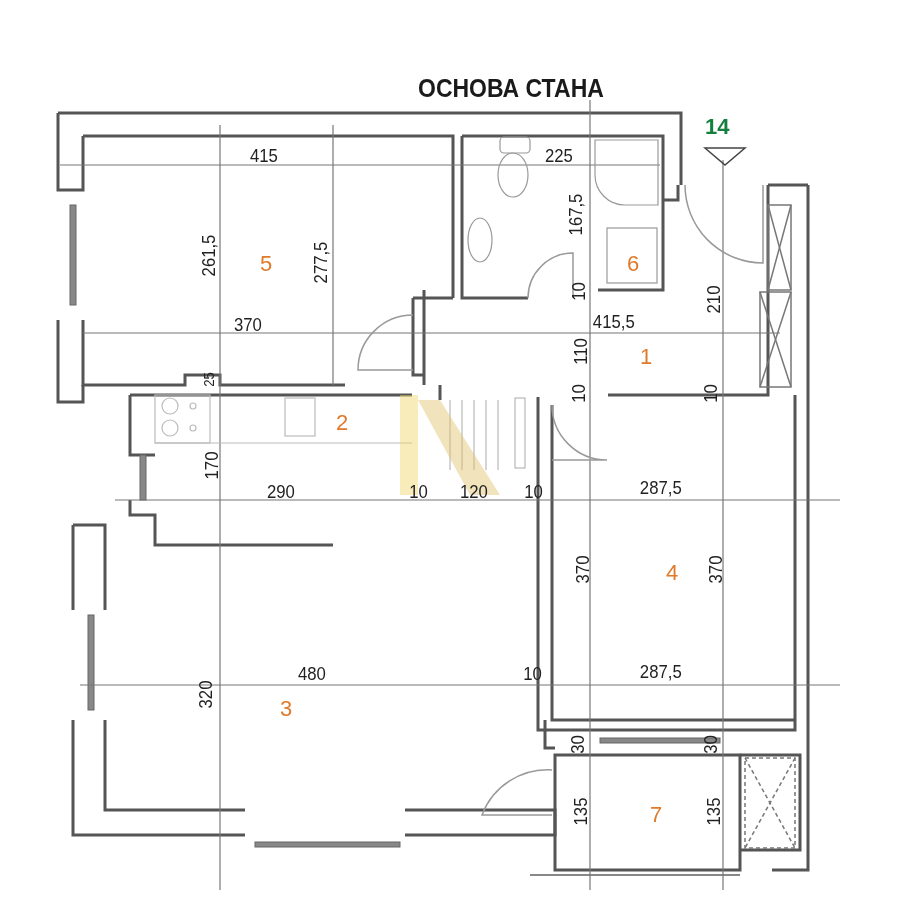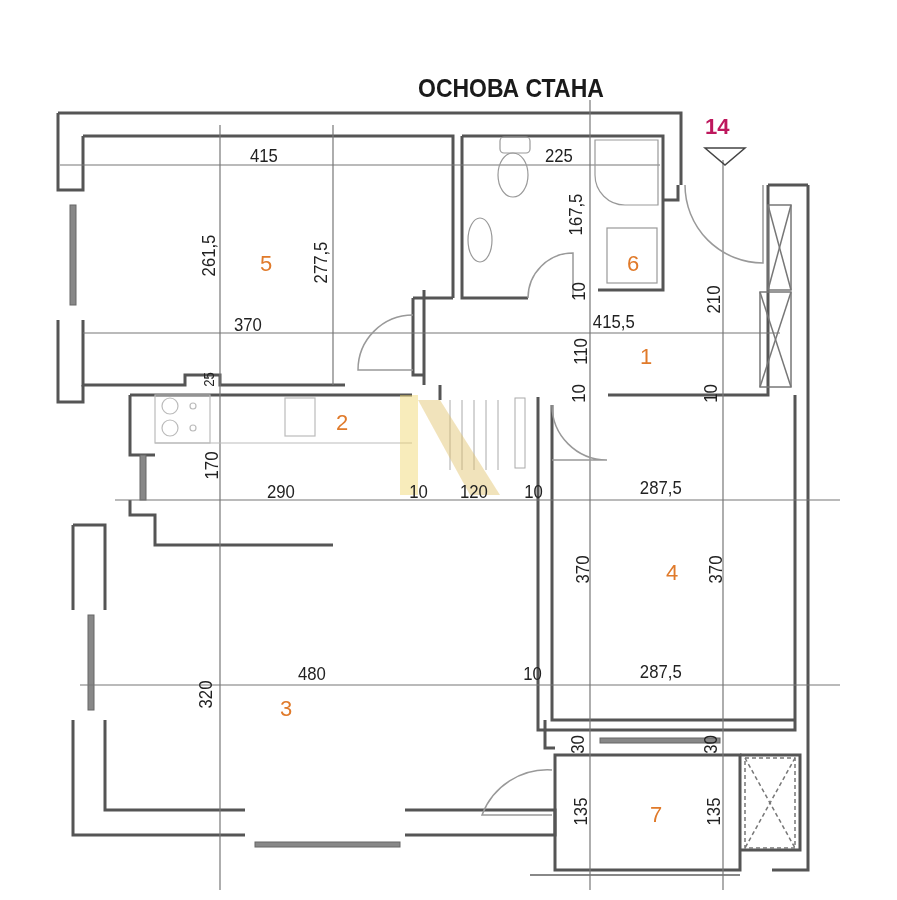--- a/index.html
+++ b/index.html
@@ -2,21 +2,21 @@
 <html><head>
 <meta charset="utf-8">
 <style>
   html, body { margin:0; padding:0; background:#ffffff; }
   body { width:897px; height:900px; position:relative; overflow:hidden; font-family:"Liberation Sans", sans-serif; }
   #plan { position:absolute; left:0; top:0; width:897px; height:900px; }
   .title { position:absolute; left:418px; top:74px; font-size:25px; font-weight:bold; color:#1a1a1a; letter-spacing:0px; font-family:"Liberation Sans", sans-serif; transform:scaleX(0.92); transform-origin:left top; }
   .dim { position:absolute; font-size:19px; color:#222; font-family:"Liberation Sans", sans-serif; transform:scaleX(0.88); transform-origin:center; white-space:nowrap; line-height:1; }
   .dim.v { transform:rotate(-90deg) scaleX(0.88); }
   .room { position:absolute; font-size:22px; color:#e07a2a; font-family:"Liberation Sans", sans-serif; line-height:1; }
-  .marker-num { position:absolute; font-size:22px; color:#be185d; font-weight:bold; font-family:"Liberation Sans", sans-serif; }
+  .marker-num { position:absolute; font-size:22px; color:#15803d; font-weight:bold; font-family:"Liberation Sans", sans-serif; }
 </style>
 </head>
 <body>
 
 <svg id="plan" width="897" height="900" viewBox="0 0 897 900" xmlns="http://www.w3.org/2000/svg">
   <g fill="none" stroke="#555" stroke-width="3">
 
     <path d="M58 113 H681 V185"></path>
     <path d="M83 136 H453 V298"></path>
     <path d="M58 113 V190 H83 V136"></path>

